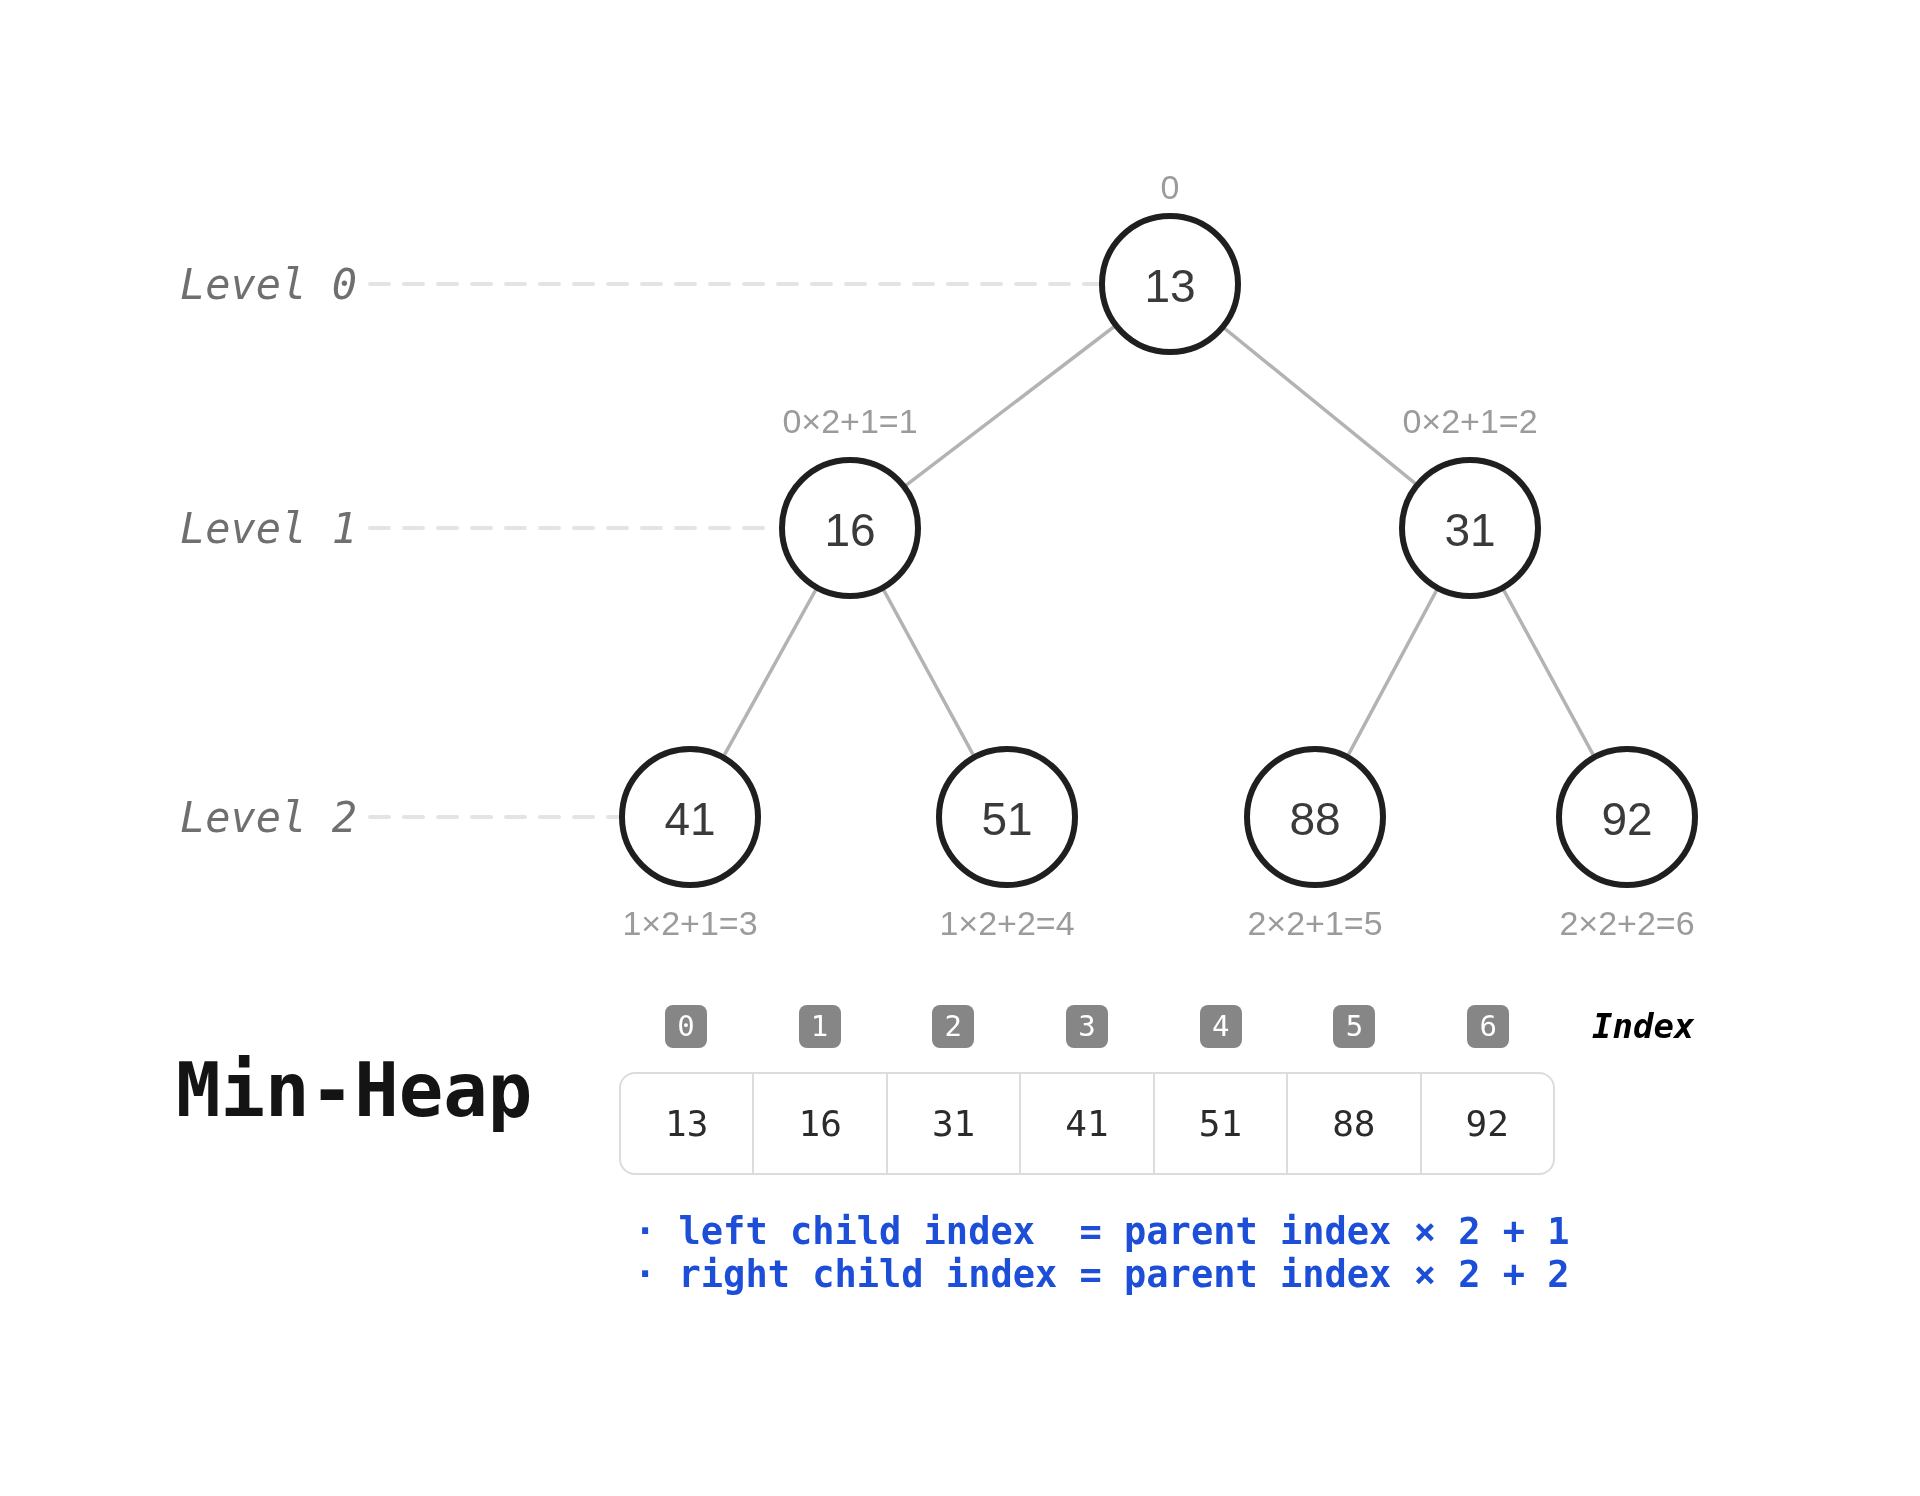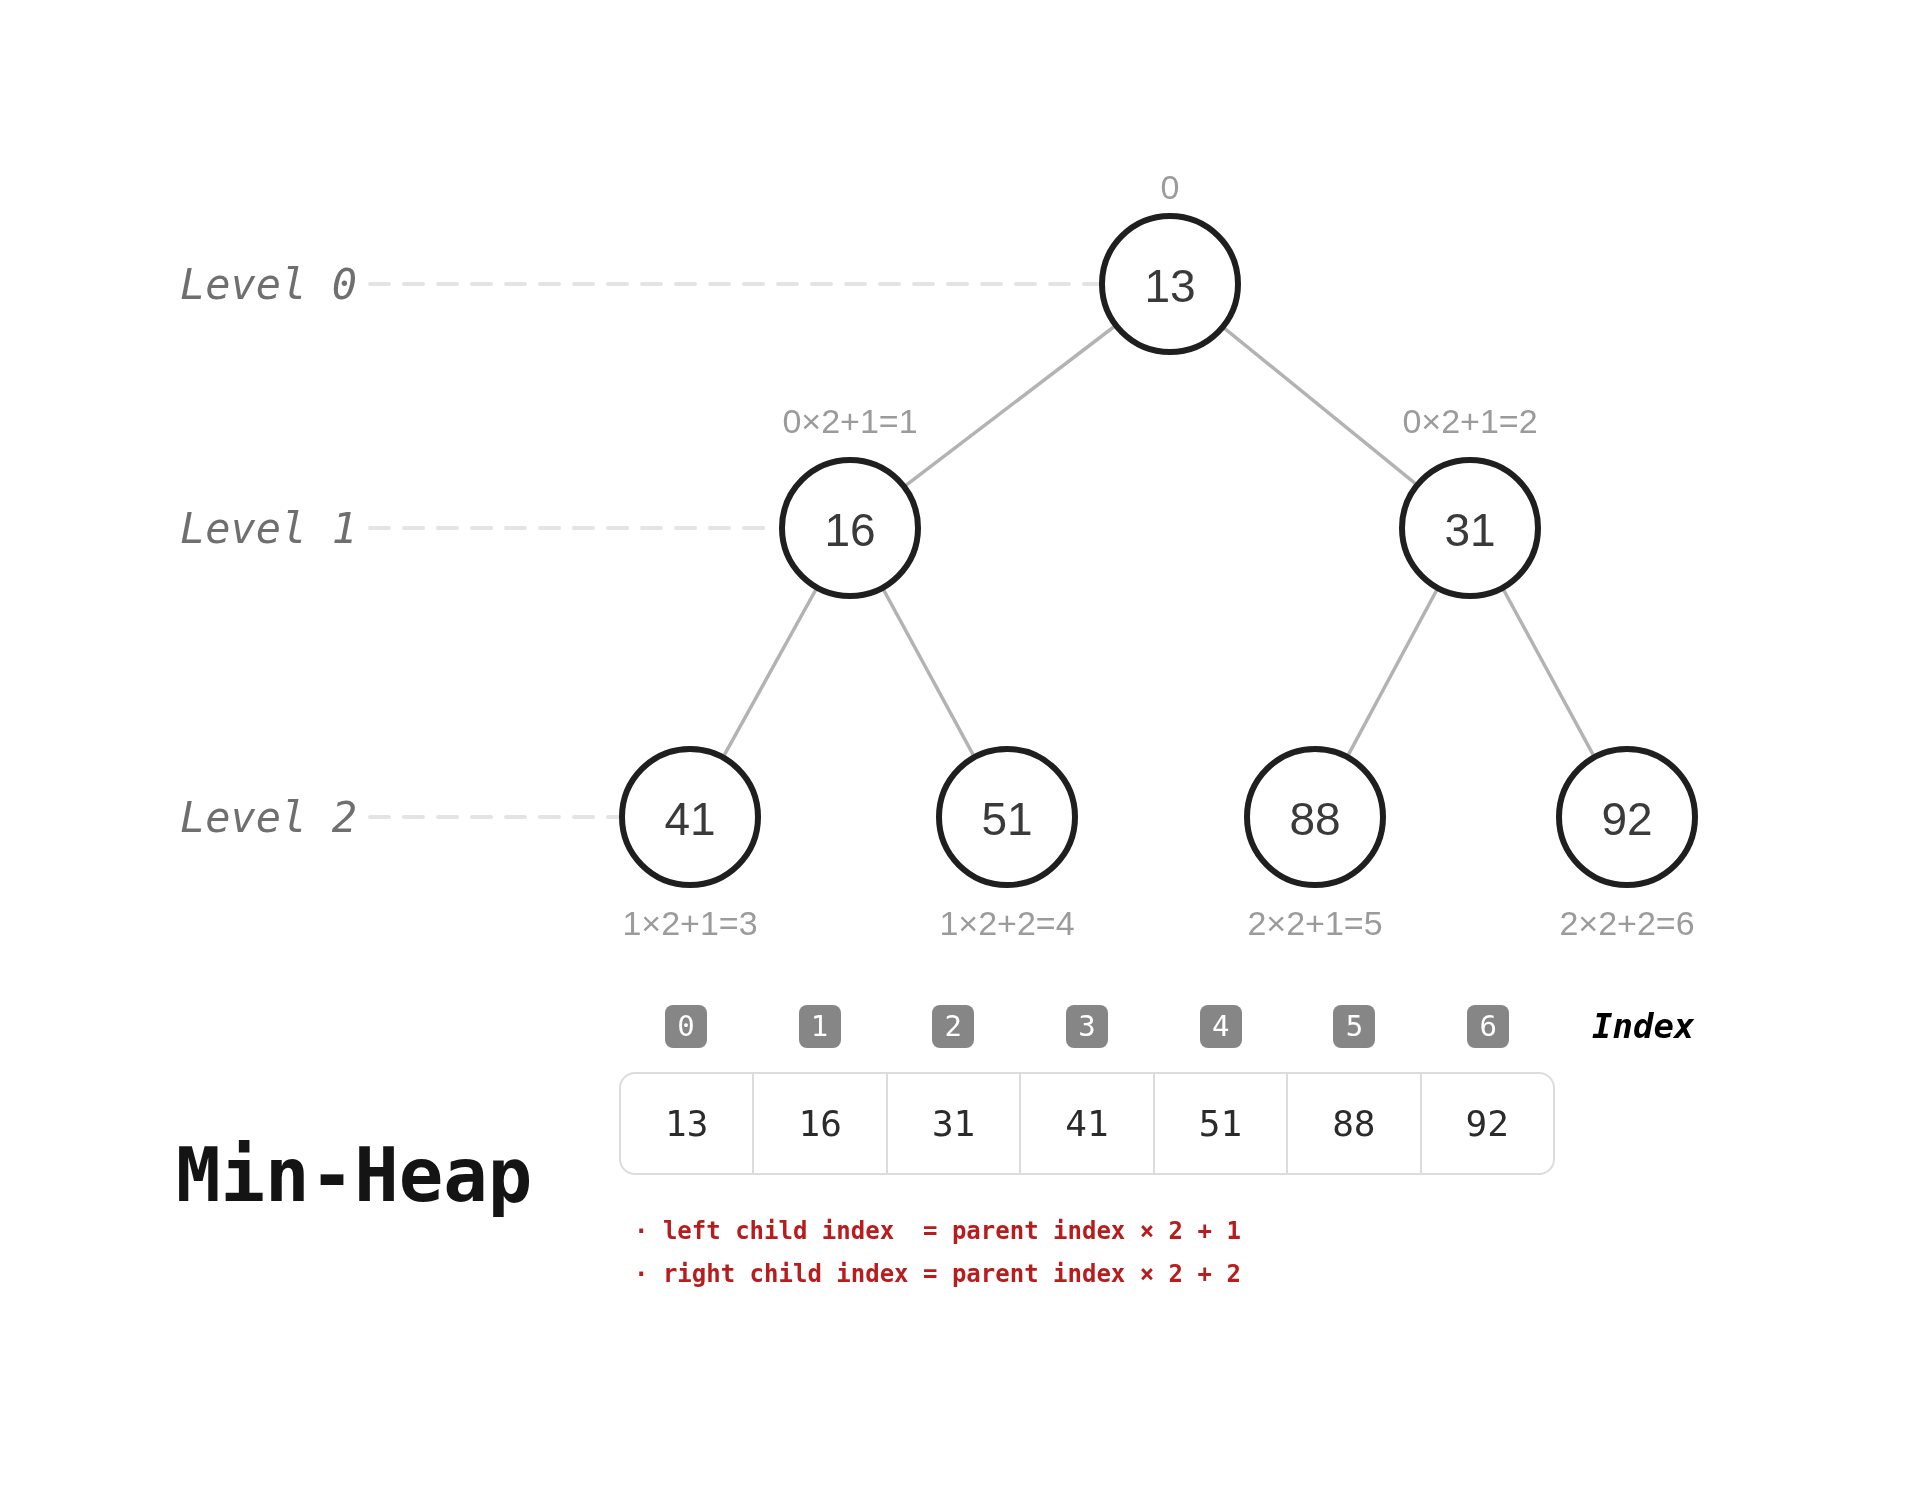--- a/index.html
+++ b/index.html
@@ -26,21 +26,21 @@
     fill: #3a3a3a;
   }
   .node-formula-text {
     font-family: "Liberation Sans", sans-serif;
     font-size: 34px;
     fill: #9b9b9b;
   }
 
   .title {
     position: absolute;
-    left: 176px; top: 1132px;
+    left: 176px; top: 1047px;
     font-family: "DejaVu Sans Mono", monospace;
     font-weight: 700;
     font-size: 74px;
     line-height: 86px;
     color: #141414;
     white-space: nowrap;
   }
 
   .badge-row {
     position: absolute;
@@ -94,23 +94,23 @@
     white-space: nowrap;
   }
   .side-label.index-pos { top: 1004px; height: 44px; }
   .side-label.priority-pos { top: 1072px; height: 103px; }
 
   .formulas {
     position: absolute;
     left: 634px; top: 1210px;
     font-family: "DejaVu Sans Mono", monospace;
     font-weight: 700;
-    font-size: 24px;
+    font-size: 37px;
     line-height: 43px;
-    color: #b91c1c;
+    color: #1d4ed8;
     white-space: pre;
   }
 </style>
 </head>
 <body>
 
 <div id="stage">
 
   <svg id="tree-svg" width="1920" height="980" viewBox="0 0 1920 980">
       <line x1="370" y1="284" x2="1098" y2="284" stroke="#e4e4e4" stroke-width="4" stroke-dasharray="19 15" stroke-linecap="round"></line>

